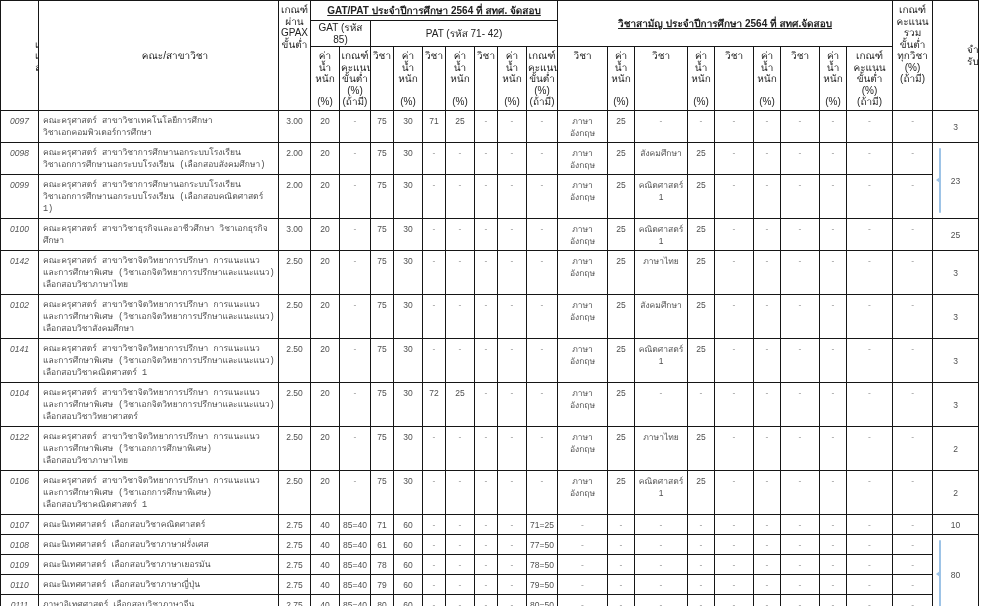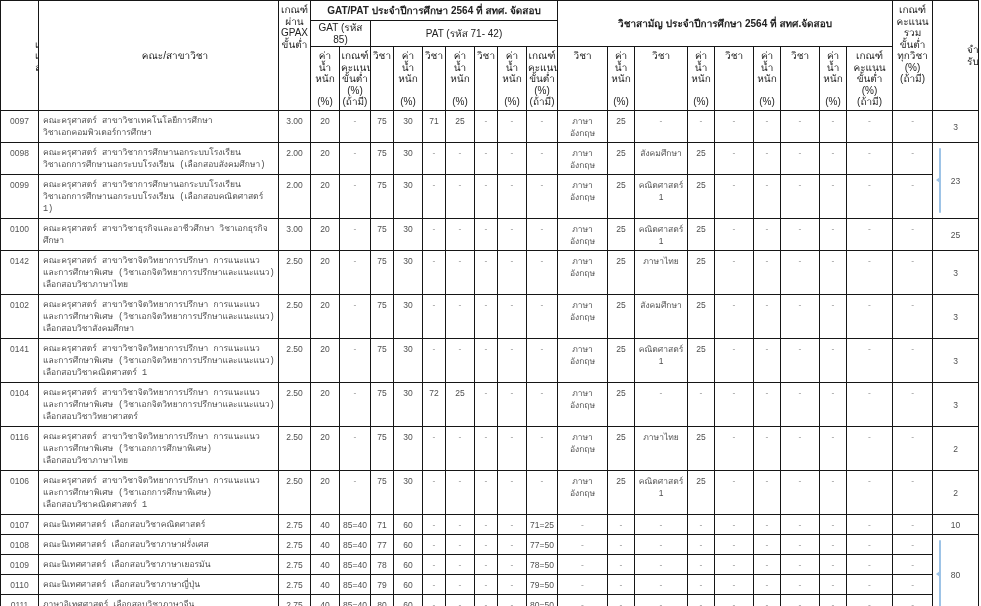--- a/index.html
+++ b/index.html
@@ -5,26 +5,26 @@
   html,body{margin:0;padding:0;background:#ffffff;}
   body{font-family:"Liberation Sans","DejaVu Sans",sans-serif;}
   .page{width:981px;min-height:606px;background:#fff;}
   table{border-collapse:collapse;table-layout:fixed;width:979px;margin:0;}
   th,td{border:1px solid #161616;box-sizing:border-box;overflow:hidden;}
   th{font-weight:normal;color:#222;font-size:10px;line-height:11.5px;text-align:center;
      white-space:pre-line;vertical-align:top;padding:3px 1px 2px 1px;}
   th.v-mid{vertical-align:middle;padding-left:34px;}
   th.group-h{font-weight:bold;vertical-align:middle;padding:1px;}
   th.sub-h{vertical-align:middle;padding:1px;}
-  thead tr.tier1 th.group-h{height:20px;}
+  thead tr.tier1 th.group-h{height:20px;text-decoration:underline;}
   thead tr.tier2 th{height:16px;}
   thead tr.tier3 th{height:58px;margin-top:36px;}
   td{color:#4f4f4f;font-size:8.5px;line-height:12px;vertical-align:top;
      text-align:center;padding:4px 2px 3px 2px;}
-  td.c-id{color:#555;}
+  td.c-id{color:#555;font-style:italic;}
   td.c-name{text-align:left;white-space:pre-line;padding-left:4px;color:#4a4a4a;font-family:Liberation Mono, monospace;}
   td.dash{color:#9a9a9a;}
   td.c-seats{vertical-align:middle;position:relative;}
   .bracket{position:absolute;left:3px;top:5px;bottom:5px;width:6px;pointer-events:none;}
   .bracket::before{content:"";position:absolute;left:3px;top:0;bottom:0;width:0;
      border-left:2px solid #9dc3e6;border-radius:2px;}
   .bracket::after{content:"";position:absolute;top:50%;left:0;margin-top:-3px;width:0;height:0;
      border-top:3px solid transparent;border-bottom:3px solid transparent;
      border-right:4px solid #9dc3e6;}
 </style>
@@ -344,21 +344,21 @@
           <td class="dash">-</td>
           <td class="dash">-</td>
           <td class="dash">-</td>
           <td class="dash">-</td>
           <td class="dash">-</td>
           <td class="dash">-</td>
           <td class="dash">-</td>
           <td class="c-seats"><span>3</span></td>
         </tr>
         <tr>
-          <td class="c-id">0116</td>
+          <td class="c-id">0122</td>
           <td class="c-name">คณะครุศาสตร์ สาขาวิชาจิตวิทยาการปรึกษา การแนะแนว
 และการศึกษาพิเศษ (วิชาเอกการศึกษาพิเศษ)
 เลือกสอบวิชาภาษาไทย</td>
           <td>2.50</td>
           <td>20</td>
           <td class="dash">-</td>
           <td>75</td>
           <td>30</td>
           <td class="dash">-</td>
           <td class="dash">-</td>
@@ -428,21 +428,21 @@
           <td class="dash">-</td>
           <td class="dash">-</td>
           <td class="c-seats"><span>10</span></td>
         </tr>
         <tr>
           <td class="c-id">0108</td>
           <td class="c-name">คณะนิเทศศาสตร์ เลือกสอบวิชาภาษาฝรั่งเศส</td>
           <td>2.75</td>
           <td>40</td>
           <td>85=40</td>
-          <td>77</td>
+          <td>61</td>
           <td>60</td>
           <td class="dash">-</td>
           <td class="dash">-</td>
           <td class="dash">-</td>
           <td class="dash">-</td>
           <td>77=50</td>
           <td class="dash">-</td>
           <td class="dash">-</td>
           <td class="dash">-</td>
           <td class="dash">-</td>

